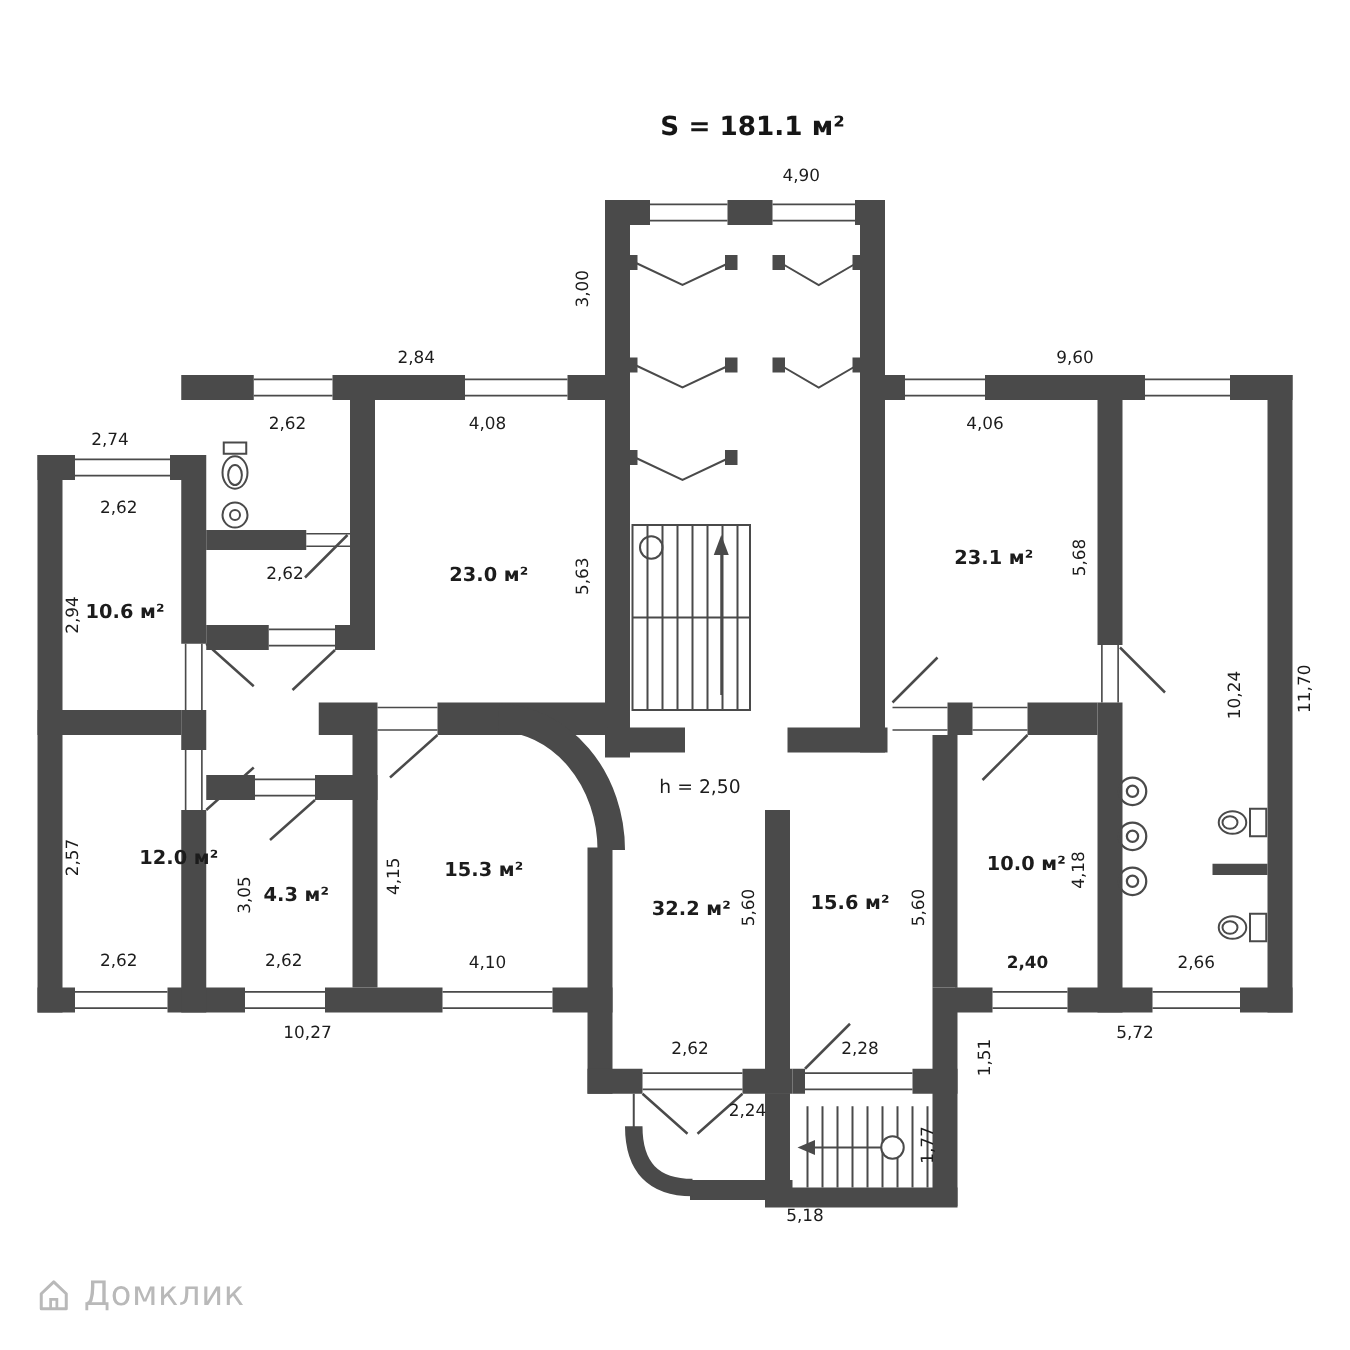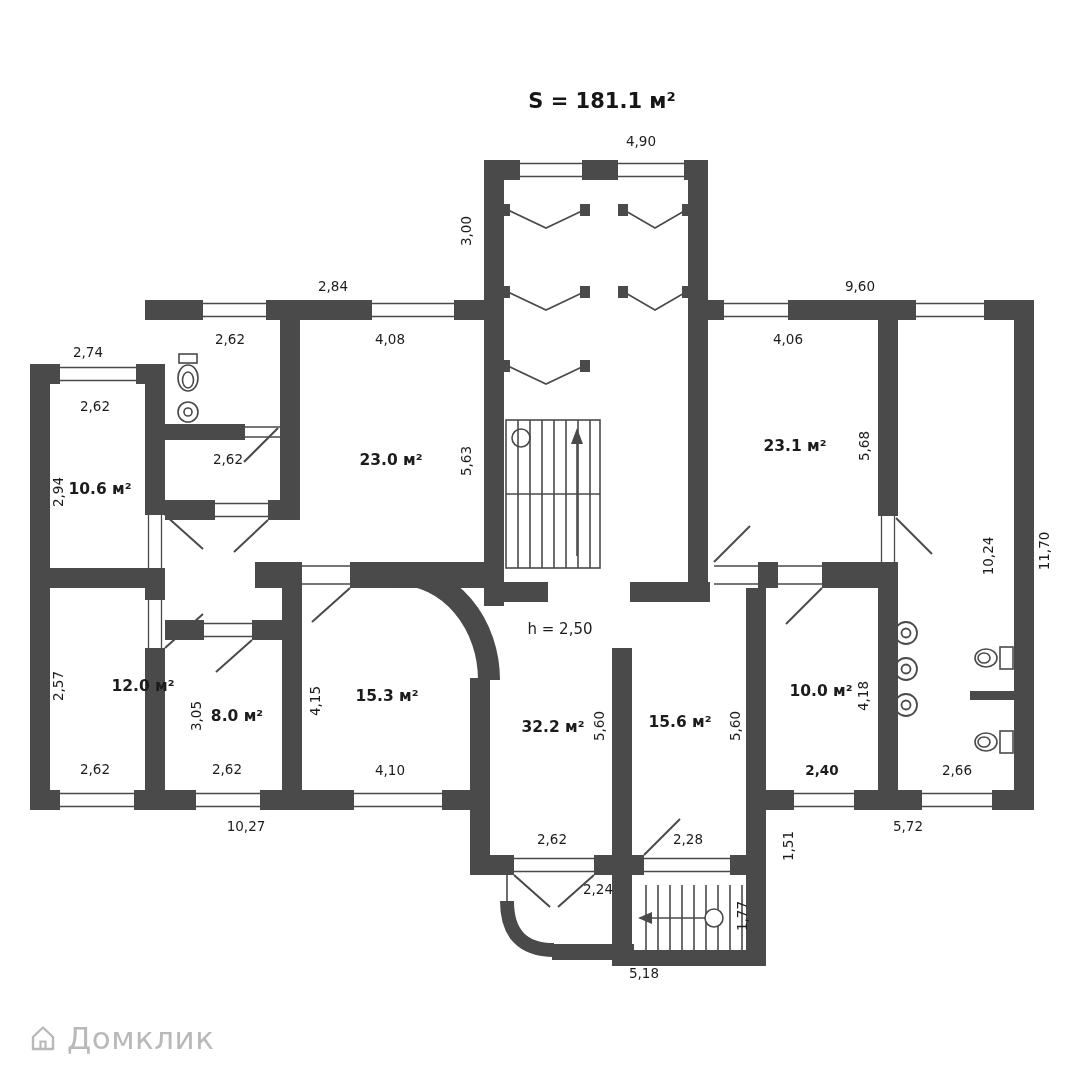--- a/index.html
+++ b/index.html
@@ -12,21 +12,21 @@
     font-size:88px;font-weight:700;color:rgba(60,60,60,0.22);letter-spacing:3px;z-index:3;
     user-select:none;white-space:nowrap;}
   .labels{position:absolute;left:0;top:0;width:1080px;height:1080px;z-index:2;}
   .plan-label{position:absolute;transform:translate(-50%,-50%);white-space:nowrap;color:#1c1c1c;}
   .plan-label.vertical{transform:translate(-50%,-50%) rotate(-90deg);}
   .room-label{font-size:15.5px;font-weight:600;}
   .dim-label{font-size:13.5px;font-weight:400;}
   .note-label{font-size:15px;font-weight:400;}
   .brand{position:absolute;left:28px;top:1020px;display:flex;align-items:center;gap:9px;
     color:#b9b9b9;z-index:2;}
-  .brand-text{font-size:31px;font-weight:400;letter-spacing:0.5px;}
+  .brand-text{font-size:27px;font-weight:400;letter-spacing:0.5px;}
 </style>
 </head>
 <body>
 
 <div class="canvas">
 
   <svg class="plan-svg" width="1080" height="1080" viewBox="0 0 1080 1080">
 
     <g fill="#4a4a4a">
 
@@ -199,21 +199,21 @@
     </g>
   </svg>
 
   <div class="plan-title">S = 181.1 м²</div>
 
   <div class="labels">
       <span class="plan-label room-label" style="left: 100px; top: 489px;">10.6 м²</span>
       <span class="plan-label room-label" style="left: 391px; top: 460px;">23.0 м²</span>
       <span class="plan-label room-label" style="left: 795px; top: 446px;">23.1 м²</span>
       <span class="plan-label room-label" style="left: 99px; top: 686px; margin-left: 44px;">12.0 м²</span>
-      <span class="plan-label room-label" style="left: 237px; top: 716px;">8.0 м²</span>
+      <span class="plan-label room-label" style="left: 237px; top: 716px;">4.3 м²</span>
       <span class="plan-label room-label" style="left: 387px; top: 696px;">15.3 м²</span>
       <span class="plan-label room-label" style="left: 553px; top: 727px;">32.2 м²</span>
       <span class="plan-label room-label" style="left: 680px; top: 722px;">15.6 м²</span>
       <span class="plan-label room-label" style="left: 821px; top: 691px;">10.0 м²</span>
       <span class="plan-label dim-label" style="left: 601px; top: 141px; margin-left: 40px;">4,90</span>
       <span class="plan-label dim-label vertical" style="left: 466px; top: 231px;">3,00</span>
       <span class="plan-label dim-label" style="left: 333px; top: 286px;">2,84</span>
       <span class="plan-label dim-label" style="left: 860px; top: 286px;">9,60</span>
       <span class="plan-label dim-label" style="left: 230px; top: 339px;">2,62</span>
       <span class="plan-label dim-label" style="left: 390px; top: 339px;">4,08</span>

